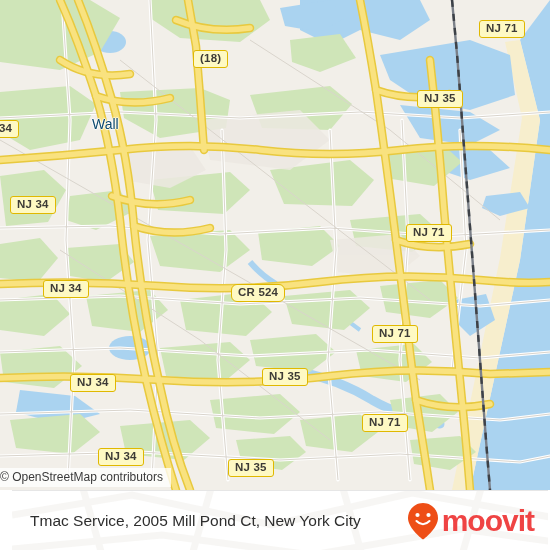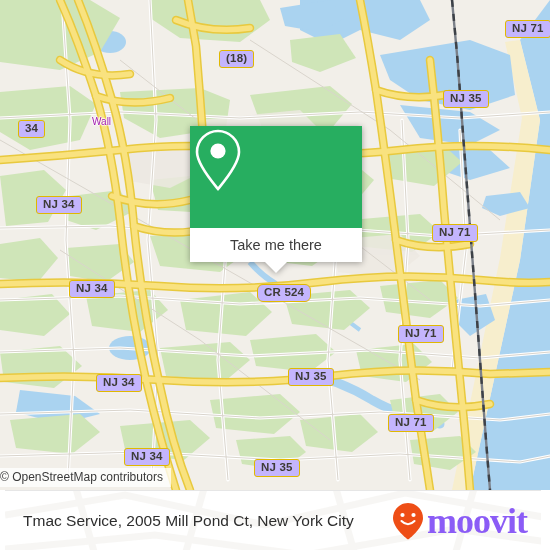--- a/index.html
+++ b/index.html
@@ -10,40 +10,39 @@
   }
   #app{position:relative;width:550px;height:550px;overflow:hidden;}
 
   
   .map{position:absolute;left:0;top:0;width:550px;height:490px;overflow:hidden;background:#f2efe9;}
   .map svg{position:absolute;left:0;top:0;}
 
   
   .shield{
     position:absolute;
-    background:#c4b5fd;
+    background:#fef9c3;
     border:1.5px solid #e0b800;
     border-radius:3px;
     color:#3d3b36;
     font-size:11.5px;
     font-weight:bold;
     letter-spacing:.2px;
     padding:1px 6px 2px 6px;
     white-space:nowrap;
     line-height:13px;
     box-sizing:border-box;
     font-family:"Liberation Sans", sans-serif;
-    margin-left:26px;
   }
 
   
   .place-label{
     position:absolute;
-    color:#a21caf;
-    font-size:10px;
+    color:#0c4a6e;
+    font-size:14px;
     white-space:nowrap;
     text-shadow:
       1px 0 1px rgba(255,255,255,.95), -1px 0 1px rgba(255,255,255,.95),
       0 1px 1px rgba(255,255,255,.95), 0 -1px 1px rgba(255,255,255,.95);
     font-family:"Liberation Sans", sans-serif;
   }
 
   
   .popup{
     position:absolute;
@@ -77,37 +76,37 @@
     position:absolute;left:0;top:468px;
     background:rgba(255,255,255,.78);
     padding:2px 8px 3px 0;
     font-size:12px;color:#3a3a3a;
     font-family:"Liberation Sans", sans-serif;
     white-space:nowrap;
   }
 
   
   .footer{
-    position:absolute;left:5px;top:490px;width:536px;height:60px;
+    position:absolute;left:12px;top:490px;width:536px;height:60px;
     background:#ffffff;overflow:hidden;
     border-top:1px solid #e6e6e6;
   }
   .footer .wm{position:absolute;left:0;top:-6px;opacity:.5;}
   .footer-text{
     position:absolute;left:18px;top:50%;transform:translateY(-50%);
     font-size:15.5px;color:#2e2e2e;white-space:nowrap;
     font-family:"Liberation Sans", sans-serif;
   }
   .logo{
     position:absolute;right:14px;top:50%;transform:translateY(-50%);
     display:flex;align-items:center;gap:2px;
   }
   .logo-word{
-    font-size:36px;color:#8b5cf6;font-weight:bold;letter-spacing:-1px;
-    font-family:Liberation Serif, serif;line-height:30px;
+    font-size:30px;color:#ef4444;font-weight:bold;letter-spacing:-1px;
+    font-family:Liberation Sans, sans-serif;line-height:30px;
   }
 </style>
 </head>
 <body>
 
 <div id="app">
 
   <div class="map">
     <svg width="550" height="490" viewBox="0 0 550 490">
       <defs>
@@ -270,32 +269,20 @@
     <div class="shield" style="left:406px;top:224px;">NJ 71</div>
     <div class="shield" style="left:43px;top:280px;">NJ 34</div>
     <div class="shield" style="left:231px;top:284px;border-radius:6px;">CR 524</div>
     <div class="shield" style="left:372px;top:325px;">NJ 71</div>
     <div class="shield" style="left:70px;top:374px;">NJ 34</div>
     <div class="shield" style="left:262px;top:368px;">NJ 35</div>
     <div class="shield" style="left:362px;top:414px;">NJ 71</div>
     <div class="shield" style="left:98px;top:448px;">NJ 34</div>
     <div class="shield" style="left:228px;top:459px;">NJ 35</div>
 
-    <div class="popup">
-      <div class="popup-head">
-        <svg width="56" height="68" viewBox="0 0 56 68">
-          <path d="M28 5 C16.4 5 7 14.4 7 26 C7 38.5 24 58 28 63 C32 58 49 38.5 49 26 C49 14.4 39.6 5 28 5 Z" fill="none" stroke="#ffffff" stroke-width="2.6"></path>
-          <circle cx="28" cy="25" r="7.6" fill="#ffffff"></circle>
-        </svg>
-      </div>
-      <div class="popup-foot">
-        <span>Take me there</span>
-      </div>
-      <div class="popup-tail"></div>
-    </div>
 
     <div class="attrib">© OpenStreetMap contributors</div>
   </div>
 
   <div class="footer">
     <svg class="wm" width="550" height="70" viewBox="0 0 550 70">
       <g stroke="#f0eeea" stroke-width="7" fill="none">
         <path d="M0,30 L120,10 L260,40 L400,8 L550,34"></path>
         <path d="M0,64 L150,50 L300,70 L450,44 L550,58"></path>
         <path d="M70,0 L90,70"></path>

